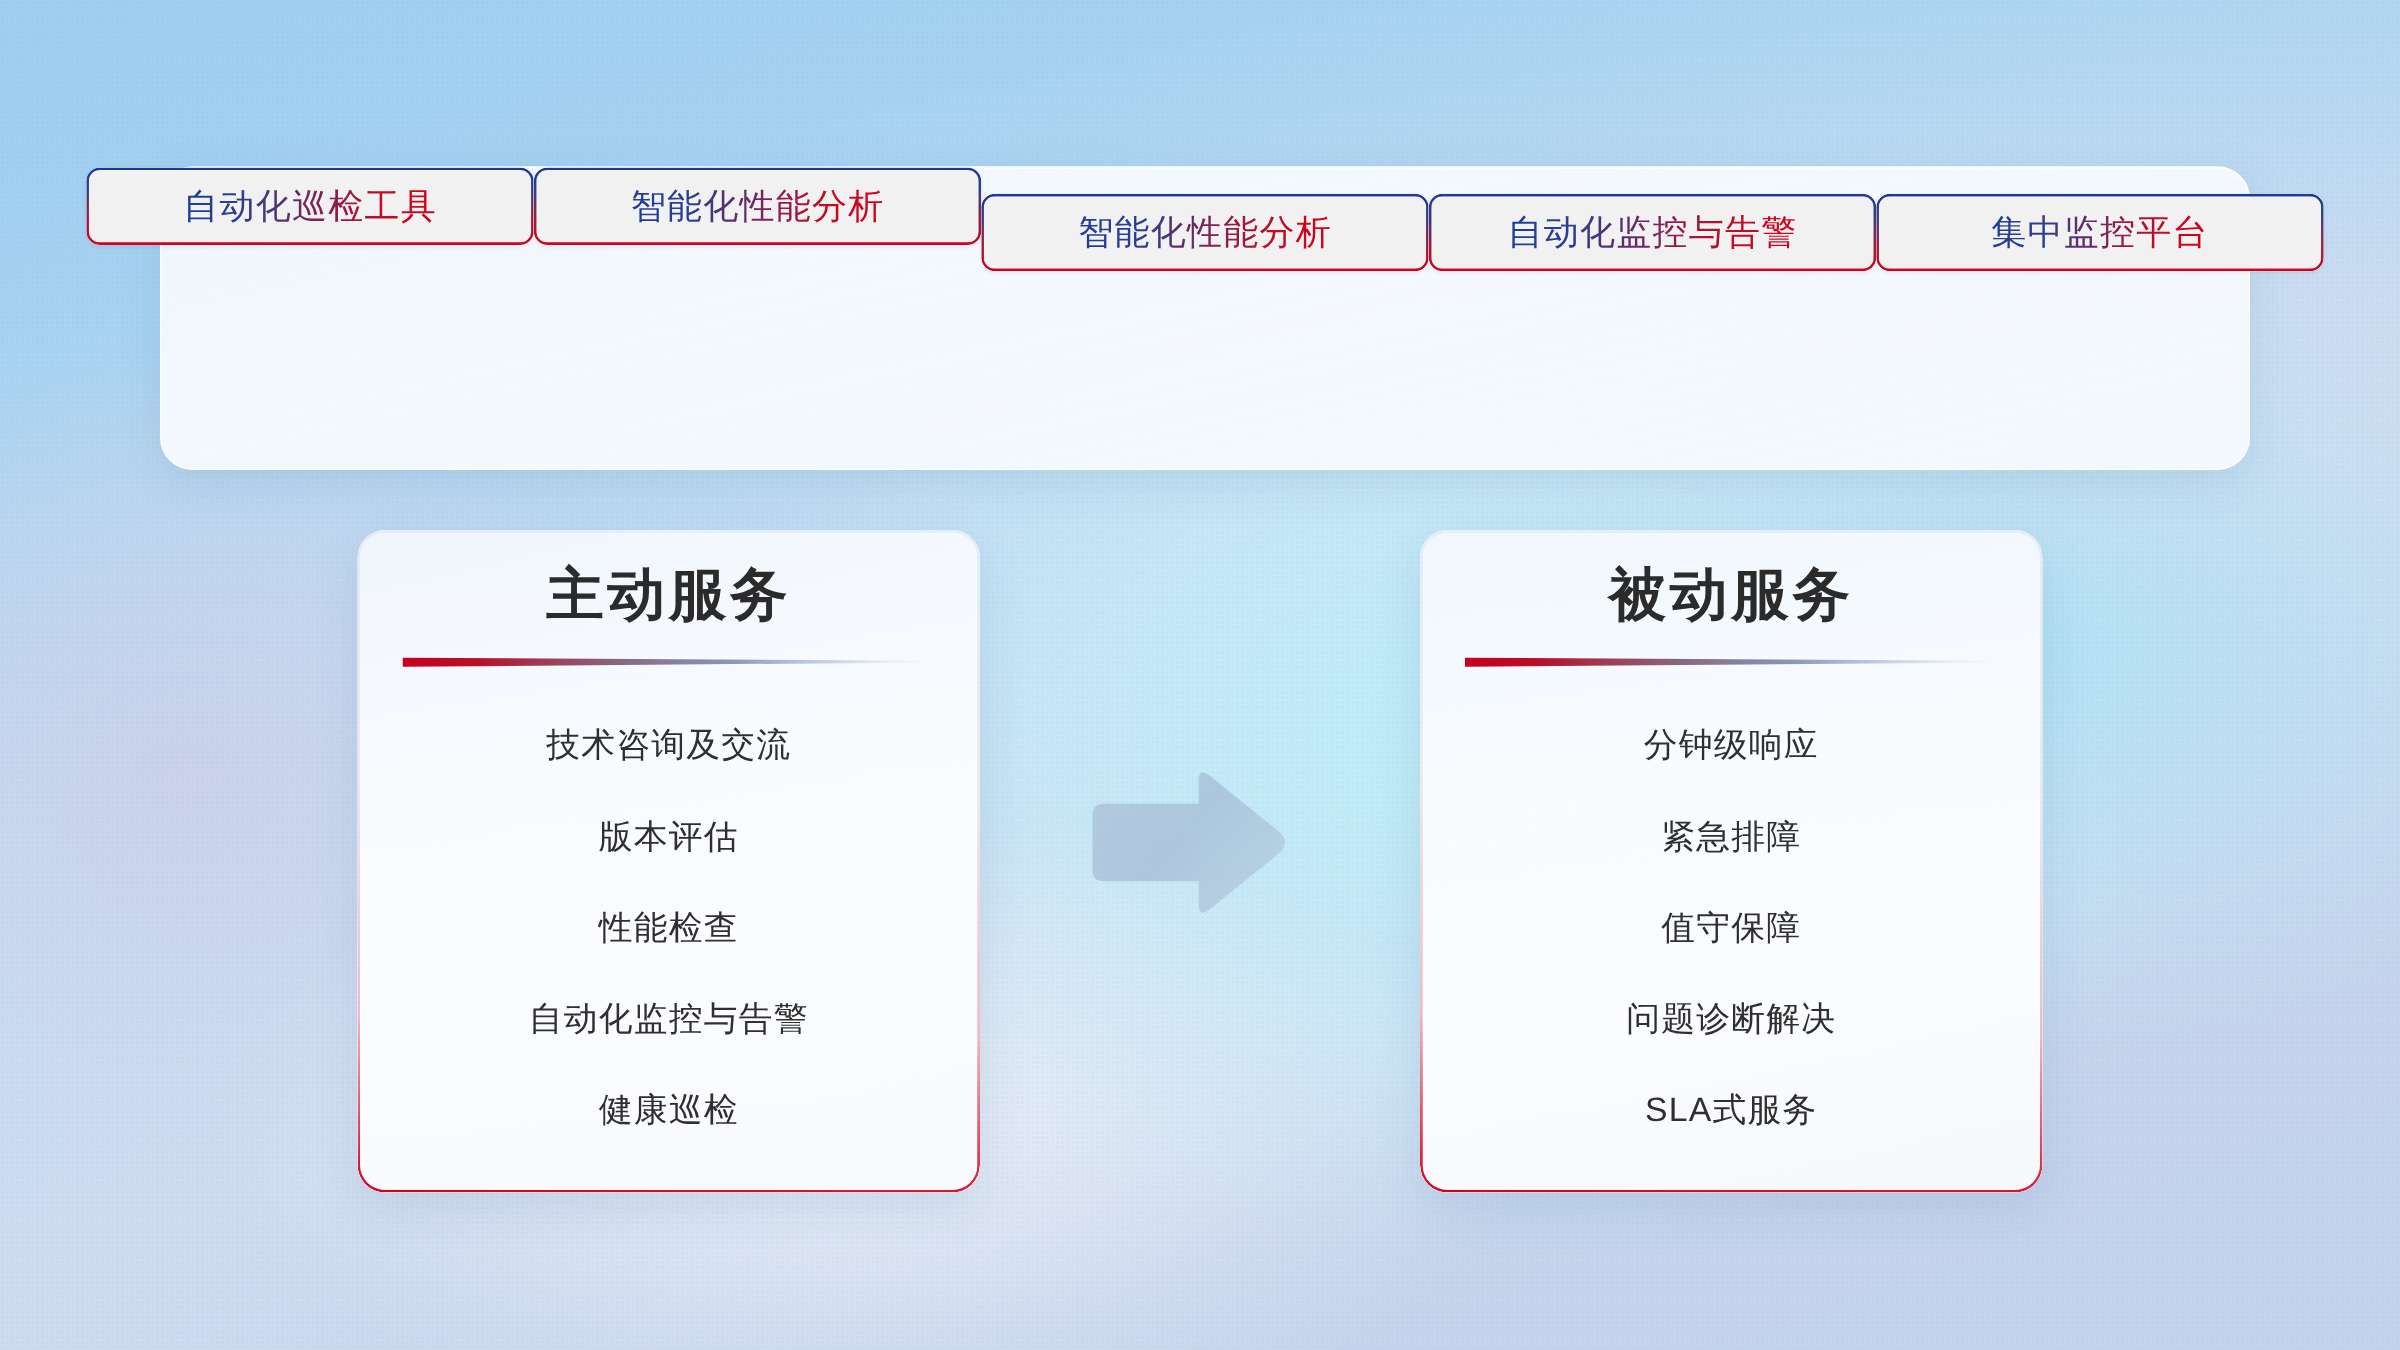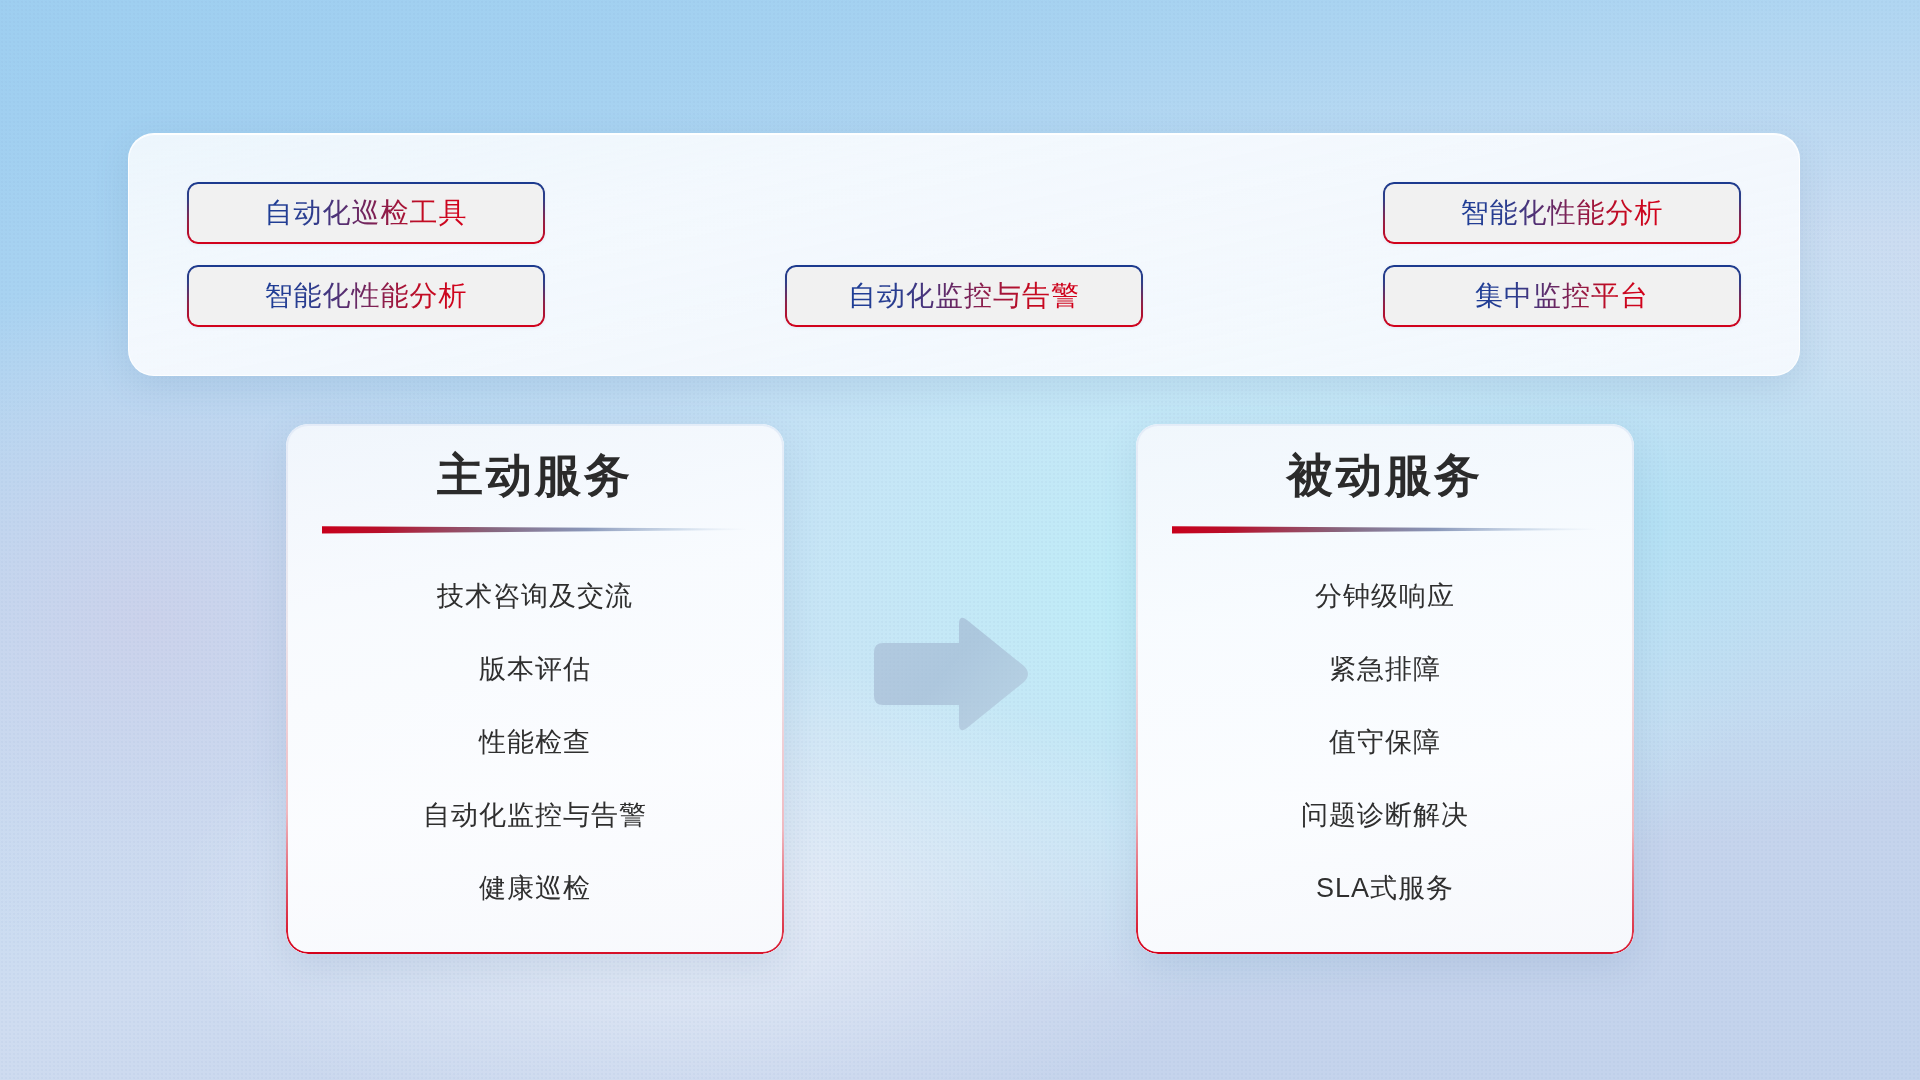--- a/index.html
+++ b/index.html
@@ -35,21 +35,21 @@
     background-size:4px 4px;opacity:.55;
   }
 
   
   #top-panel{
     position:absolute;left:128px;top:133px;width:1672px;height:243px;
     border-radius:26px;
     background:linear-gradient(168deg,rgba(255,255,255,.80) 0%,rgba(252,253,255,.88) 30%,rgba(247,250,254,.92) 62%,rgba(250,252,255,.86) 100%);
     box-shadow:0 10px 34px rgba(90,125,170,.16),inset 0 1px 0 rgba(255,255,255,.95);
     border:1px solid rgba(255,255,255,.85);
-    display:flex;flex-direction:column;justify-content:center;
+    display:flex;flex-direction:row;justify-content:center;
     padding:0 58px;box-sizing:border-box;
   }
   .pill-row{display:flex;justify-content:space-between;}
   .pill-row + .pill-row{margin-top:21px;}
   .pill{
     width:358px;height:62px;border-radius:11px;
     background:#f1f1f1;
     display:flex;align-items:center;justify-content:center;
     position:relative;box-sizing:border-box;
     box-shadow:0 1px 3px rgba(70,100,150,.10);

